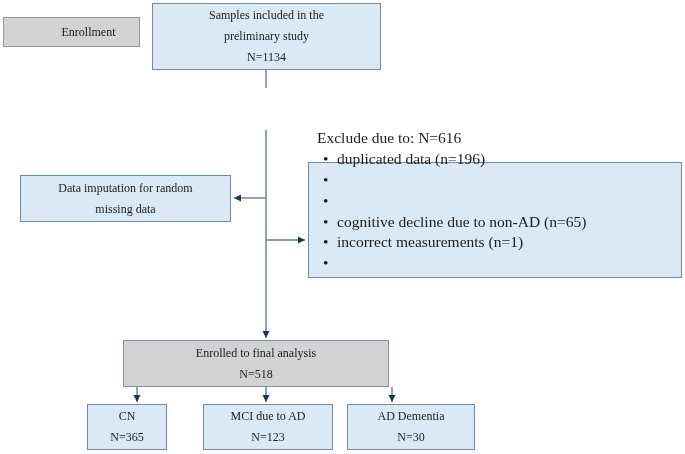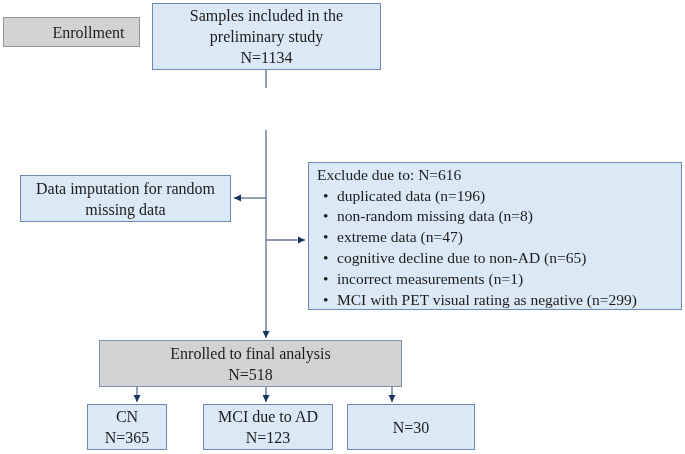--- a/index.html
+++ b/index.html
@@ -18,48 +18,48 @@
     width: 685px; height: 454px;
     pointer-events: none;
   }
   .box {
     position: absolute;
     box-sizing: border-box;
     display: flex;
     flex-direction: column;
     justify-content: center;
     text-align: center;
-    font-size: 16px;
+    font-size: 12px;
     line-height: 21px;
   }
   .blue {
     background: #dbe8f5;
     border: 1.6px solid #6d89b0;
   }
   .gray {
     background: #d2d2d2;
     border: 1.6px solid #7e91ab;
   }
   .gray-border {
     border: 1.6px solid #969696;
   }
   .enrollment { left: 3px;   top: 17px;  width: 137px; height: 30px; padding-left: 34px; }
   .samples    { left: 152px; top: 3px;   width: 229px; height: 67px; }
   .access     { left: 152px; top: 89px;  width: 229px; height: 42px; }
   .imputation { left: 20px;  top: 175px; width: 211px; height: 47px; }
   .exclude {
-    left: 308px; top: 162px; width: 374px; height: 148px;
-    justify-content: center;
+    left: 308px; top: 162px; width: 374px; height: 116px;
+    justify-content: flex-end;
     text-align: left;
     font-size: 15.5px;
     line-height: 20.8px;
     padding: 6px 6px 3px 8px;
     white-space: nowrap;
   }
-  .enrolled   { left: 99px; top: 340px; width: 303px; height: 47px; text-align: center; }
+  .enrolled   { left: 123px; top: 340px; width: 266px; height: 47px; text-align: center; }
   .outcome-cn  { left: 87px;  top: 404px; width: 80px; height: 46px; }
   .outcome-mci { left: 203px; top: 404px; width: 130px; height: 46px; }
   .outcome-ad  { left: 347px; top: 404px; width: 128px; height: 46px; }
   .ex-item { display: flex; }
   .ex-item .marker {
     width: 20px;
     flex: 0 0 20px;
     padding-left: 6px;
     box-sizing: border-box;
   }
@@ -103,52 +103,50 @@
   </div>
 
   <div class="box blue exclude">
     <div class="ex-title">Exclude due to: N=616</div>
     <div class="ex-item">
       <span class="marker">•</span>
       <span>duplicated data (n=196)</span>
     </div>
     <div class="ex-item">
       <span class="marker">•</span>
-      <span>non-random missing data (n=8)</span>
     </div>
     <div class="ex-item">
       <span class="marker">•</span>
-      <span>extreme data (n=47)</span>
     </div>
     <div class="ex-item">
       <span class="marker">•</span>
       <span>cognitive decline due to non-AD (n=65)</span>
     </div>
     <div class="ex-item">
       <span class="marker">•</span>
       <span>incorrect measurements (n=1)</span>
     </div>
     <div class="ex-item">
       <span class="marker">•</span>
-      <span>MCI with PET visual rating as negative (n=299)</span>
     </div>
   </div>
 
   <div class="box gray enrolled">
     <div>Enrolled to final analysis</div>
     <div>N=518</div>
   </div>
 
   <div class="box blue outcome-cn">
     <div>CN</div>
     <div>N=365</div>
   </div>
 
   <div class="box blue outcome-mci">
     <div>MCI due to AD</div>
     <div>N=123</div>
   </div>
 
   <div class="box blue outcome-ad">
+    <div>AD Dementia</div>
     <div>N=30</div>
   </div>
 
 </div>
 
 </body></html>

